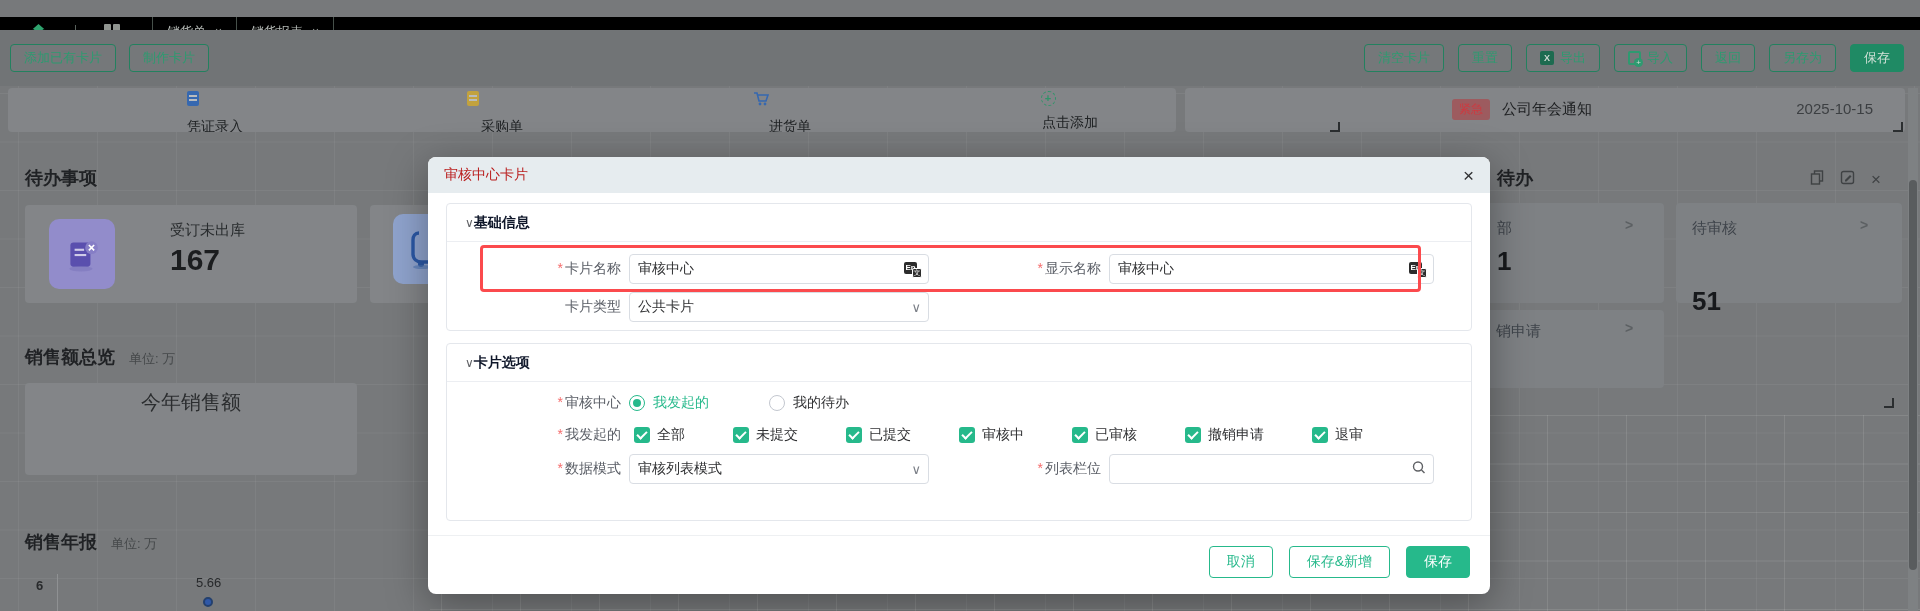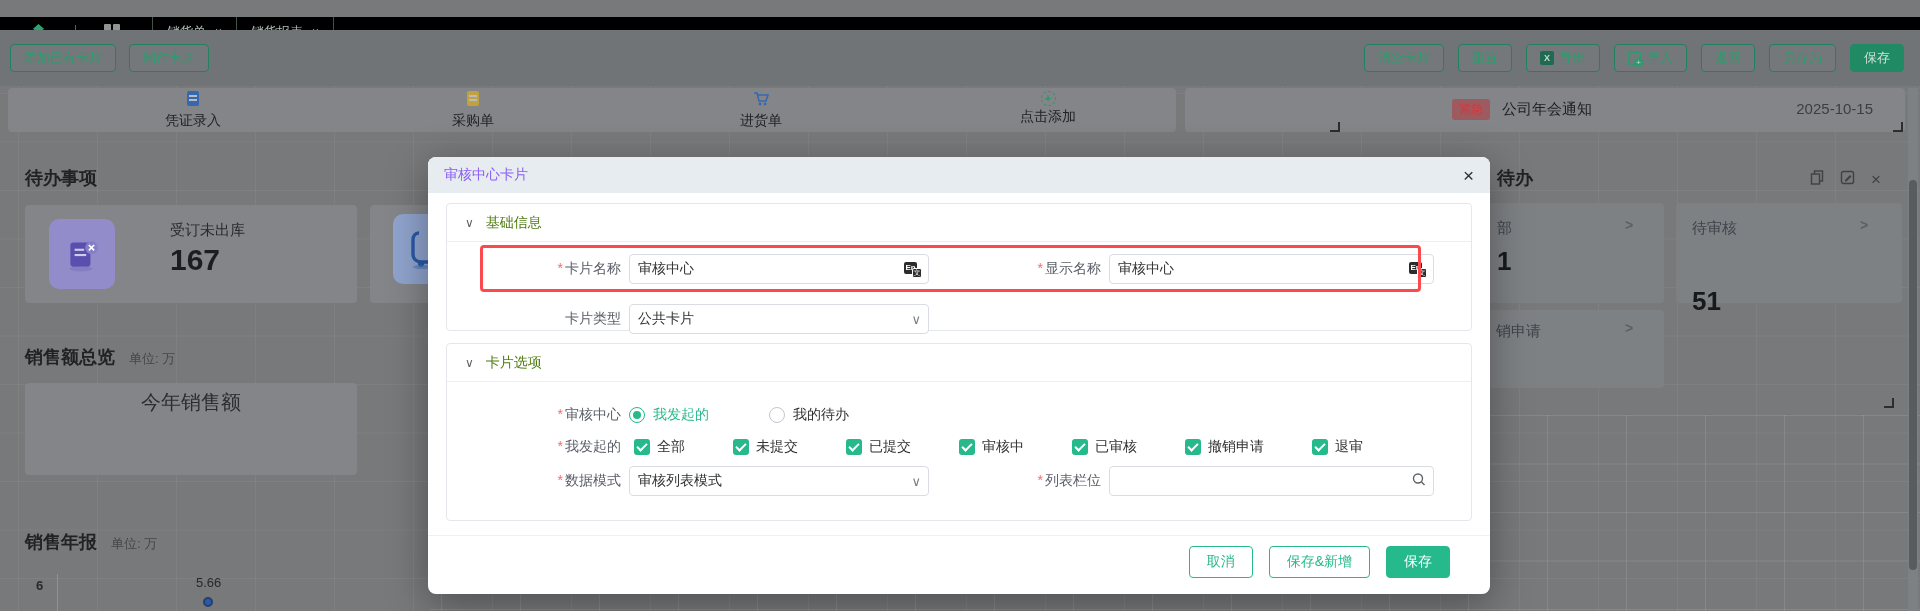--- a/index.html
+++ b/index.html
@@ -41,21 +41,21 @@
                              linear-gradient(to bottom, rgba(255,255,255,0.05) 1px, transparent 1px);
             background-size:79px 48.5px; background-position:18px 7px; }
   .grid-strong { position:absolute; left:430px; top:415px; width:1490px; height:196px;
             background-image:linear-gradient(to right, rgba(255,255,255,0.10) 1px, transparent 1px),
                              linear-gradient(to bottom, rgba(255,255,255,0.10) 1px, transparent 1px);
             background-size:79px 48.5px; background-position:11px 0px; }
   .card { position:absolute; background:#838588; border-radius:4px; }
   .shortcut-card { left:8px; top:88px; width:1168px; height:44px; overflow:hidden; }
   .shortcut { position:absolute; top:0; width:100px; text-align:center; }
   .shortcut .ico { display:inline-flex; margin-top:3px; height:15px; align-items:center; }
-  .shortcut .lbl { display:block; margin-top:2px; font-size:14px; color:#202325; }
+  .shortcut .lbl { display:block; margin-top:8px; font-size:14px; color:#202325;text-align:right; }
   .doc-ico { width:12px; height:15px; border-radius:2px; position:relative; }
   .doc-ico i { position:absolute; left:2px; right:2px; height:1.5px; background:#b9bcbe; }
   .add-ico { width:15px; height:15px; border:1.5px dashed #2f9469; border-radius:50%; color:#2f9469;
              font-size:11px; line-height:12px; text-align:center; font-weight:bold; }
 
   .notif-card { left:1185px; top:88px; width:720px; height:44px; }
   .notif-badge { position:absolute; left:267px; top:11px; background:#9d5b5f; color:#cd3a40;
                  font-size:12px; padding:2px 7px; border-radius:3px; }
   .notif-title { position:absolute; left:317px; top:12px; font-size:15px; color:#1d1f21; }
   .notif-date { position:absolute; right:32px; top:12px; font-size:15px; color:#3c3f42; }
@@ -95,30 +95,30 @@
 
   .handle { position:absolute; width:10px; height:10px; border-right:2px solid #2b2e30; border-bottom:2px solid #2b2e30; }
 
   .vscroll-track { position:absolute; left:1908px; top:88px; width:10px; height:523px; background:#7e8183; }
   .vscroll-thumb { position:absolute; left:1909px; top:180px; width:8px; height:390px; background:#595c5e; border-radius:4px; }
 
   
   .modal { position:absolute; left:428px; top:157px; width:1062px; height:437px; background:#fff;
            border-radius:8px; box-shadow:0 10px 40px rgba(0,0,0,0.35); z-index:10; font-size:14px; color:#303133; }
   .modal-header { height:36px; background:#e6ecef; border-radius:8px 8px 0 0; display:flex; align-items:center; }
-  .modal-title { margin-left:16px; font-size:14px; color:#8b5cf6; }
+  .modal-title { margin-left:16px; font-size:14px; color:#b91c1c; }
   .modal-close { margin-left:auto; margin-right:16px; font-size:19px; color:#303133; line-height:1; }
   .msection { position:absolute; left:18px; width:1026px; border:1px solid #e4e7ec; border-radius:4px; background:#fff; }
   .msec1 { top:46px; height:128px; }
   .msec2 { top:186px; height:178px; }
   .msec-head { height:38px; display:flex; align-items:center; border-bottom:1px solid #eceef2; }
   .msec-chevron { margin-left:18px; font-size:12px; color:#606266; }
-  .msec-title { margin-left:12px; font-weight:normal; color:#4d7c0f; }
+  .msec-title { margin-left:0; font-weight:bold; color:#0f172a; }
   .form-row { display:flex; align-items:center; height:30px; margin-left:18px; }
-  .r-mt12 { margin-top:12px; } .r-mt8 { margin-top:20px;align-items:center; } .r-mt6 { margin-top:6px; }
+  .r-mt12 { margin-top:12px; } .r-mt8 { margin-top:8px;align-items:center; } .r-mt6 { margin-top:6px; }
   .h26 { height:26px; }
   .flabel { width:156px; text-align:right; color:#5a5e66; white-space:nowrap; }
   .flabel2 { width:160px; margin-left:12px; text-align:right; color:#5a5e66; white-space:nowrap; }
   .req { color:#f56c6c; margin-right:2px; }
   .ctrl { position:relative; margin-left:8px; height:30px; border:1px solid #d9dde3; border-radius:4px;
           background:#fff; display:flex; align-items:center; padding:0 26px 0 8px; color:#303133; }
   .w300 { width:300px; } .w325 { width:325px; }
   .ctrl .suffix { position:absolute; right:7px; top:50%; transform:translateY(-50%); color:#7a7e86; font-size:13px; }
   .num-val { width:100%; text-align:right; padding-right:2px; }
   .en-icon { position:absolute; right:6px; top:7px; width:18px; height:16px; }
@@ -134,21 +134,21 @@
   .rgap { margin-left:60px; display:flex; align-items:center; }
   .rfirst { margin-left:8px; display:flex; align-items:center; }
   .cbgroup { display:flex; margin-left:13px; }
   .cbitem { display:flex; align-items:center; margin-right:48px; }
   .cbbox { width:16px; height:16px; background:#26b98b; border-radius:3px; position:relative; }
   .cbbox::after { content:""; position:absolute; left:5px; top:2px; width:4px; height:8px;
                   border:solid #fff; border-width:0 2px 2px 0; transform:rotate(45deg); }
   .cblabel { margin-left:7px; color:#303133; }
   .footer-divider { position:absolute; left:0; top:378px; width:100%; height:1px; background:#eef0f2; }
   .modal-footer { position:absolute; left:0; top:389px; width:100%; display:flex; justify-content:flex-end;
-                  align-items:center; gap:16px; padding-right:40px; }
+                  align-items:center; gap:16px; padding-right:20px; }
   .fbtn { height:32px; padding:0 17px; display:flex; align-items:center; justify-content:center;
           border:1px solid #26b98b; border-radius:4px; color:#26b98b; font-size:14px; background:#fff; white-space:nowrap; }
   .fbtn-primary { background:#26b98b; color:#fff; }
 
   
   .anno-rect { position:absolute; left:480px; top:245px; width:941px; height:47px; border:3px solid #fb4a4d;
                border-radius:4px; z-index:20; pointer-events:none; }
   .anno-text { position:absolute; left:772px; top:200px; font-size:27px; font-weight:bold; color:#fb4a4d;
                z-index:20; white-space:nowrap; pointer-events:none; letter-spacing:1px; }
 </style>

